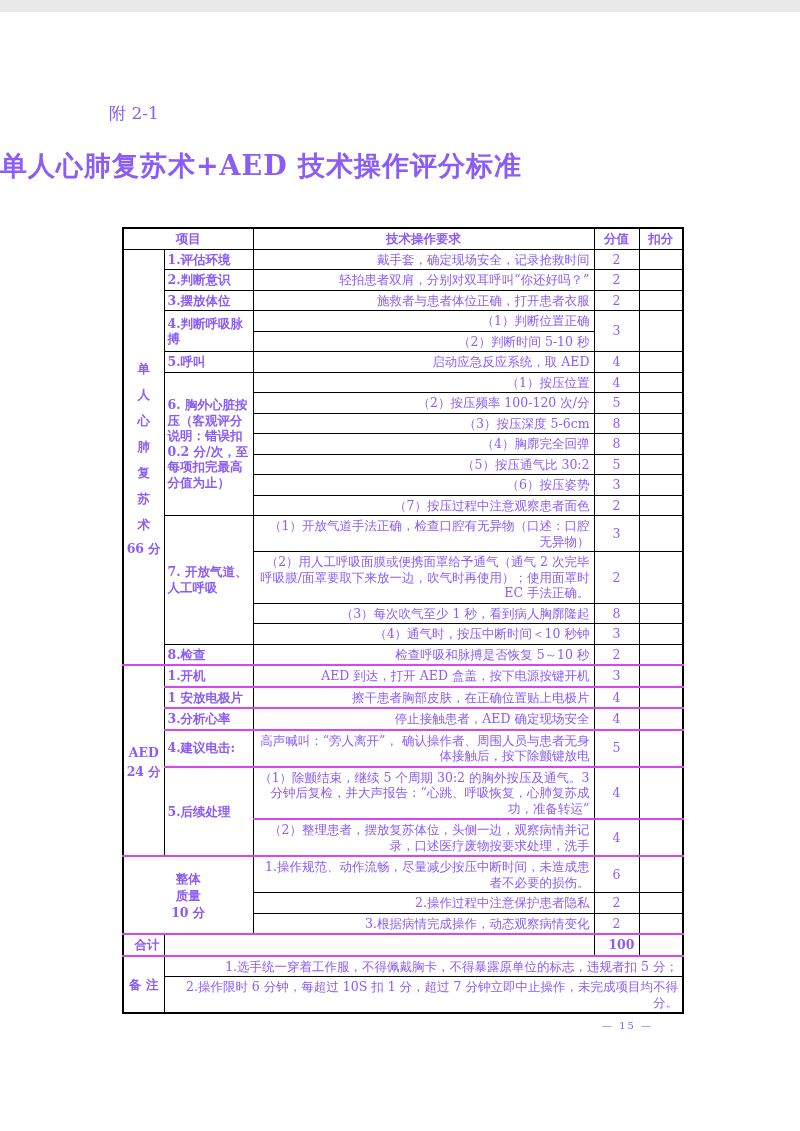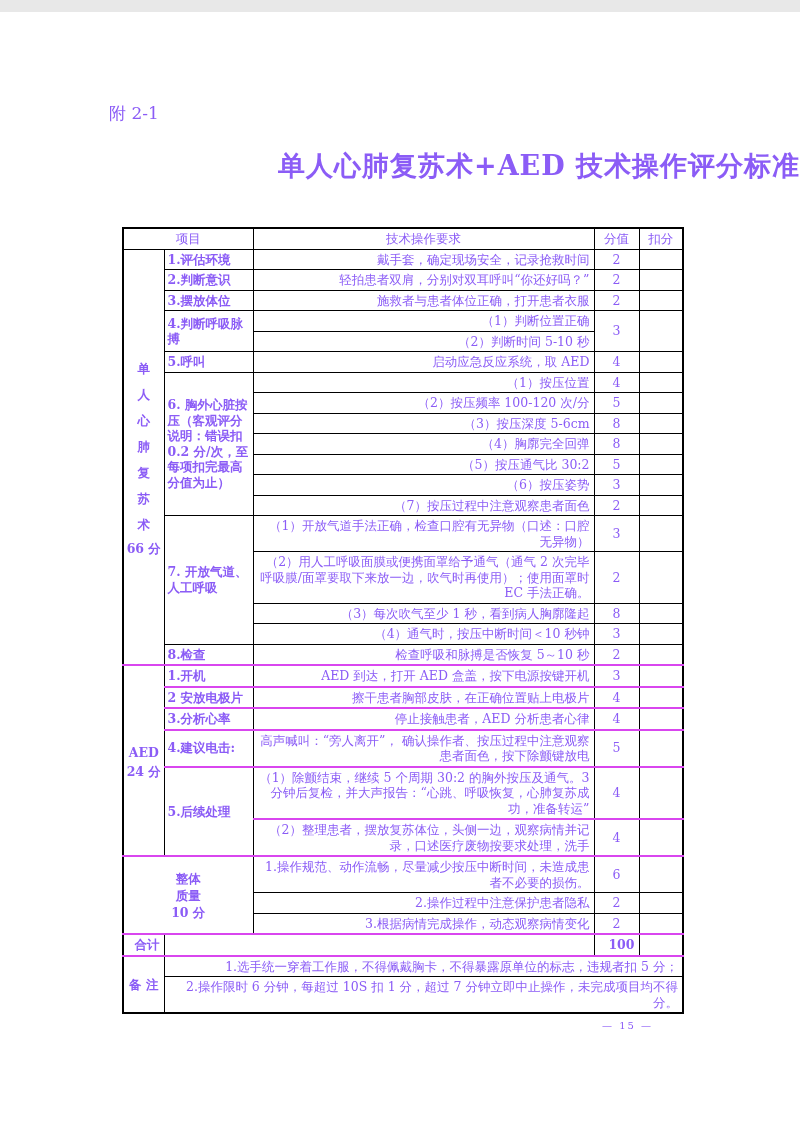--- a/index.html
+++ b/index.html
@@ -12,40 +12,40 @@
     color:#8b5cf6;
     font-family:"DejaVu Serif","Liberation Serif",serif;
     overflow:hidden;
   }
   .annex {
     position:absolute; left:109px; top:90px;
     font-size:17px;
   }
   .doc-title {
     position:absolute; left:0; top:136px; width:100%;
-    text-align:right;
+    text-align:left;
     font-size:27px; font-weight:700;
     letter-spacing:1px;
   }
   table.score {
     position:absolute; left:122px; top:215px;
     width:560px;
     border-collapse:collapse;
     table-layout:fixed;
     border:2px solid #000;
   }
   .score th, .score td {
     border:1px solid #000;
     font-size:12.5px;
     line-height:15.5px;
     padding:2px 4px;
     vertical-align:middle;
     word-break:break-all;
   }
-  .score th { font-weight:400; padding:2px 0; }
+  .score th { font-weight:700; padding:2px 0; }
   td.sec   { text-align:center; font-weight:700; padding:2px 1px; }
   td.item  { font-weight:700; text-align:left; padding:2px 3px; }
   td.reqc  { text-align:right; }
   td.val   { text-align:center; }
   td.valb  { text-align:right; font-weight:700; }
   td.mergedlbl { text-align:center; font-weight:700; }
   tr.sec-start td { border-top:2px solid #d946ef; }
   .vlabel { display:flex; flex-direction:column; align-items:center; }
   .vchar  { display:block; line-height:26px; }
   .vscore { display:block; margin-top:3px; white-space:nowrap; line-height:16px;text-align:center; }
@@ -195,34 +195,34 @@
               <span class="vscore">AED</span>
               <span class="vscore">24 分</span>
             </div>
           </td>
           <td class="item" rowspan="1">1.开机</td>
           <td class="reqc">AED 到达，打开 AED 盒盖，按下电源按键开机</td>
           <td class="val">3</td>
           <td class="ded"></td>
         </tr>
         <tr class="sec-start">
-          <td class="item" rowspan="1">2 安放电极片</td>
+          <td class="item" rowspan="1">1 安放电极片</td>
           <td class="reqc">擦干患者胸部皮肤，在正确位置贴上电极片</td>
           <td class="val">4</td>
           <td class="ded"></td>
         </tr>
         <tr class="sec-start">
           <td class="item" rowspan="1">3.分析心率</td>
-          <td class="reqc">停止接触患者，AED 分析患者心律</td>
+          <td class="reqc">停止接触患者，AED 确定现场安全</td>
           <td class="val">4</td>
           <td class="ded"></td>
         </tr>
         <tr class="sec-start">
           <td class="item" rowspan="1">4.建议电击:</td>
-          <td class="reqc">高声喊叫：“旁人离开”， 确认操作者、按压过程中注意观察患者面色，按下除颤键放电</td>
+          <td class="reqc">高声喊叫：“旁人离开”， 确认操作者、周围人员与患者无身体接触后，按下除颤键放电</td>
           <td class="val">5</td>
           <td class="ded"></td>
         </tr>
         <tr class="sec-start">
           <td class="item" rowspan="2">5.后续处理</td>
           <td class="reqc">（1）除颤结束，继续 5 个周期 30:2 的胸外按压及通气。3 分钟后复检，并大声报告：“心跳、呼吸恢复，心肺复苏成功，准备转运”</td>
           <td class="val">4</td>
           <td class="ded"></td>
         </tr>
         <tr class="sec-start">

